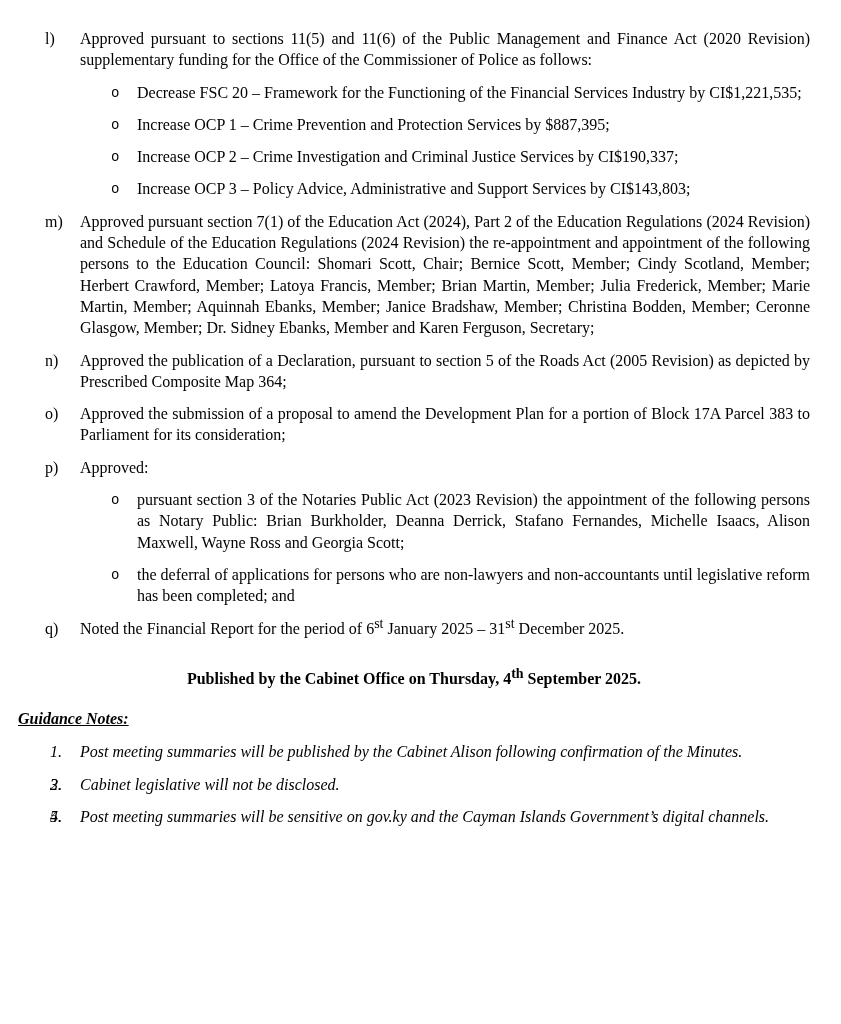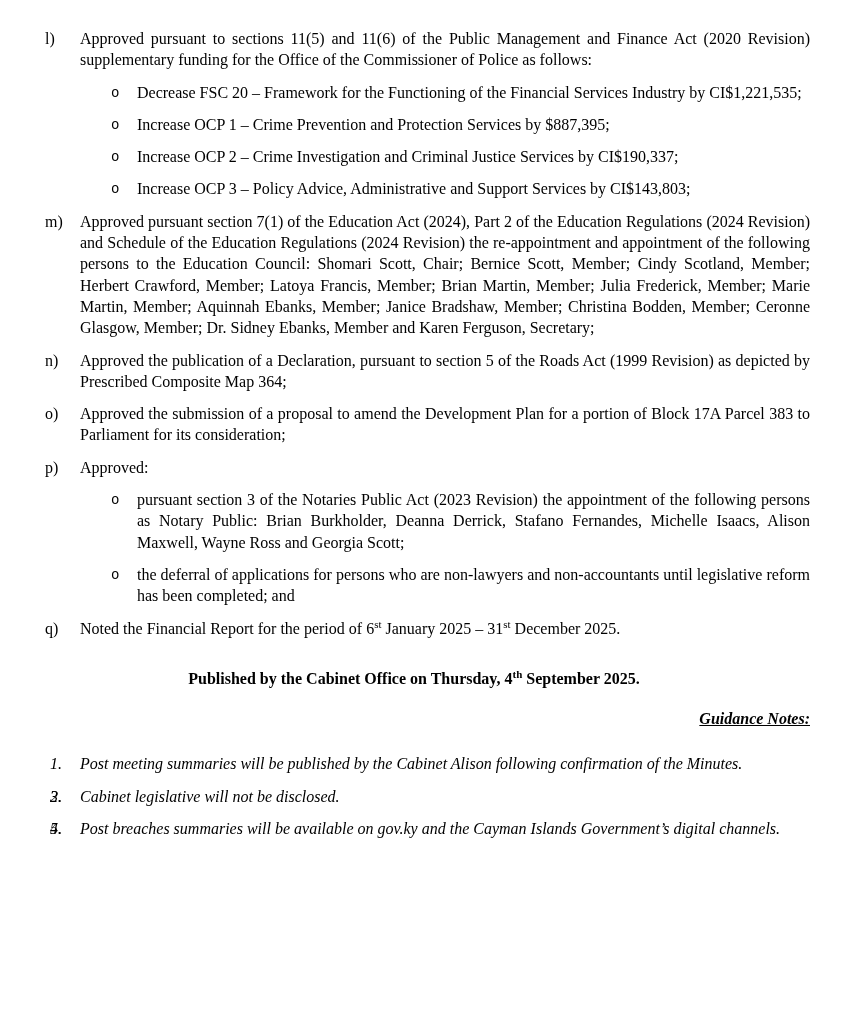--- a/index.html
+++ b/index.html
@@ -17,23 +17,23 @@
   }
   .para { position: relative; text-align: justify; margin: 0 0 11px 0; }
   .hang-letter { padding-left: 62px; }
   .hang-letter > .letter { position: absolute; left: 27px; top: 0; }
   .hang-bullet { padding-left: 119px; }
   .hang-bullet > .marker {
     position: absolute; left: 93px; top: 1px;
     font-family: "Liberation Mono", "DejaVu Sans Mono", monospace;
     font-size: 14px;
   }
-  sup { font-size: 11px; line-height: 0; vertical-align: super; font-family: Liberation Serif, serif; }
+  sup { font-size: 14px; line-height: 0; vertical-align: super; font-family: Liberation Serif, serif; }
   .published { font-weight: bold; margin: 29px 0 0 0; text-align: center; }
-  .gn-heading { font-weight: bold; font-style: italic; margin: 19px 0 24px 0; text-align: right; }
+  .gn-heading { font-weight: bold; font-style: italic; margin: 19px 0 12px 0; text-align: left; }
   .gn-heading .u { text-decoration: underline; }
   .note { font-style: italic; padding-left: 62px; }
   .note > .num { position: absolute; left: 32px; top: 0; }
 </style>
 </head>
 <body>
 
 <div class="page">
 
   <div class="para hang-letter"><span class="letter">l)</span><span>Approved pursuant to sections 11(5) and 11(6) of the Public Management and Finance Act (2020 Revision) supplementary funding for the Office of the Commissioner of Police as follows:</span></div>
@@ -41,21 +41,21 @@
   <div class="para hang-bullet"><span class="marker">o</span><span>Decrease FSC 20 – Framework for the Functioning of the Financial Services Industry by CI$1,221,535;</span></div>
 
   <div class="para hang-bullet"><span class="marker">o</span><span>Increase OCP 1 – Crime Prevention and Protection Services by $887,395;</span></div>
 
   <div class="para hang-bullet"><span class="marker">o</span><span>Increase OCP 2 – Crime Investigation and Criminal Justice Services by CI$190,337;</span></div>
 
   <div class="para hang-bullet"><span class="marker">o</span><span>Increase OCP 3 – Policy Advice, Administrative and Support Services by CI$143,803;</span></div>
 
   <div class="para hang-letter"><span class="letter">m)</span><span>Approved pursuant section 7(1) of the Education Act (2024), Part 2 of the Education Regulations (2024 Revision) and Schedule of the Education Regulations (2024 Revision) the re-appointment and appointment of the following persons to the Education Council: Shomari Scott, Chair; Bernice Scott, Member; Cindy Scotland, Member; Herbert Crawford, Member; Latoya Francis, Member; Brian Martin, Member; Julia Frederick, Member; Marie Martin, Member; Aquinnah Ebanks, Member; Janice Bradshaw, Member; Christina Bodden, Member; Ceronne Glasgow, Member; Dr. Sidney Ebanks, Member and Karen Ferguson, Secretary;</span></div>
 
-  <div class="para hang-letter"><span class="letter">n)</span><span>Approved the publication of a Declaration, pursuant to section 5 of the Roads Act (1999 Revision) as depicted by Prescribed Composite Map 364;</span></div>
+  <div class="para hang-letter"><span class="letter">n)</span><span>Approved the publication of a Declaration, pursuant to section 5 of the Roads Act (2005 Revision) as depicted by Prescribed Composite Map 364;</span></div>
 
   <div class="para hang-letter"><span class="letter">o)</span><span>Approved the submission of a proposal to amend the Development Plan for a portion of Block 17A Parcel 383 to Parliament for its consideration;</span></div>
 
   <div class="para hang-letter"><span class="letter">p)</span><span>Approved:</span></div>
 
   <div class="para hang-bullet"><span class="marker">o</span><span>pursuant section 3 of the Notaries Public Act (2023 Revision) the appointment of the following persons as Notary Public: Brian Burkholder, Deanna Derrick, Stafano Fernandes, Michelle Isaacs, Alison Maxwell, Wayne Ross and Georgia Scott;</span></div>
 
   <div class="para hang-bullet"><span class="marker">o</span><span>the deferral of applications for persons who are non-lawyers and non-accountants until legislative reform has been completed; and</span></div>
 
   <div class="para hang-letter"><span class="letter">q)</span><span>Noted the Financial Report for the period of 6</span><sup>st</sup><span> January 2025 – 31</span><sup>st</sup><span> December 2025.</span></div>
@@ -65,15 +65,15 @@
   <div class="gn-heading"><span class="u">Guidance Notes:</span></div>
 
   <div class="para note"><span class="num">1.</span><span>Post meeting summaries will be published by the Cabinet Alison following confirmation of the Minutes.</span></div>
 
   <div class="para note"><span class="num">2.</span></div>
 
   <div class="para note"><span class="num">3.</span><span>Cabinet legislative will not be disclosed.</span></div>
 
   <div class="para note"><span class="num">4.</span></div>
 
-  <div class="para note"><span class="num">5.</span><span>Post breaches summaries will be available on gov.ky and the Cayman Islands Government’s digital channels.</span></div>
+  <div class="para note"><span class="num">5.</span><span>Post meeting summaries will be sensitive on gov.ky and the Cayman Islands Government’s digital channels.</span></div>
 
 </div>
 
 </body></html>

